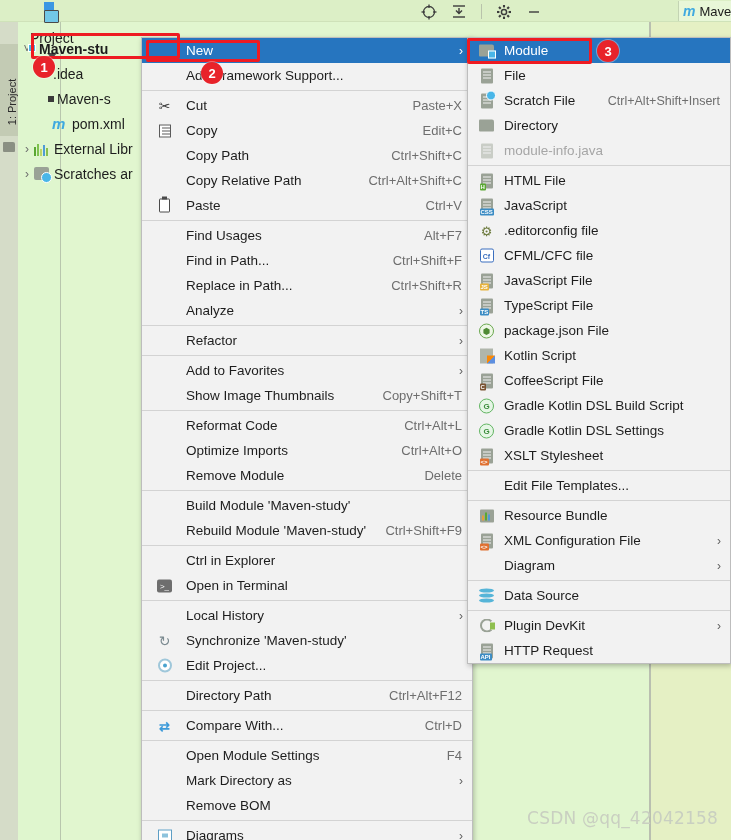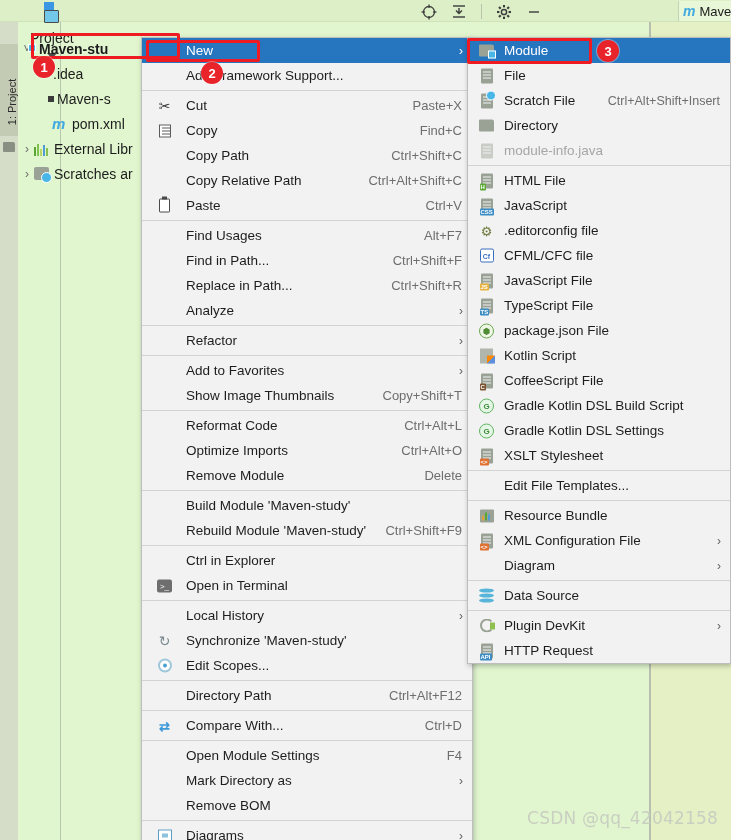--- a/index.html
+++ b/index.html
@@ -487,21 +487,21 @@
     <div class="mi">
       <span class="mi-ico g-scissor">✂</span>
       <span class="mi-label">Cut</span>
       <span class="mi-key">Paste+X</span>
     </div>
     <div class="mi">
       <span class="mi-ico">
           <span class="g-copy"></span>
         </span>
       <span class="mi-label">Copy</span>
-      <span class="mi-key">Find+C</span>
+      <span class="mi-key">Edit+C</span>
     </div>
     <div class="mi">
       <span class="mi-label">Copy Path</span>
       <span class="mi-key">Ctrl+Shift+C</span>
     </div>
     <div class="mi">
       <span class="mi-label">Copy Relative Path</span>
       <span class="mi-key">Ctrl+Alt+Shift+C</span>
     </div>
     <div class="mi">
@@ -593,21 +593,21 @@
       <span class="mi-arrow">›</span>
     </div>
     <div class="mi">
       <span class="mi-ico g-sync">↻</span>
       <span class="mi-label">Synchronize 'Maven-study'</span>
     </div>
     <div class="mi">
       <span class="mi-ico">
           <span class="g-scope"></span>
         </span>
-      <span class="mi-label">Edit Scopes...</span>
+      <span class="mi-label">Edit Project...</span>
     </div>
 
     <div class="msep"></div>
 
     <div class="mi">
       <span class="mi-label">Directory Path</span>
       <span class="mi-key">Ctrl+Alt+F12</span>
     </div>
 
     <div class="msep"></div>

